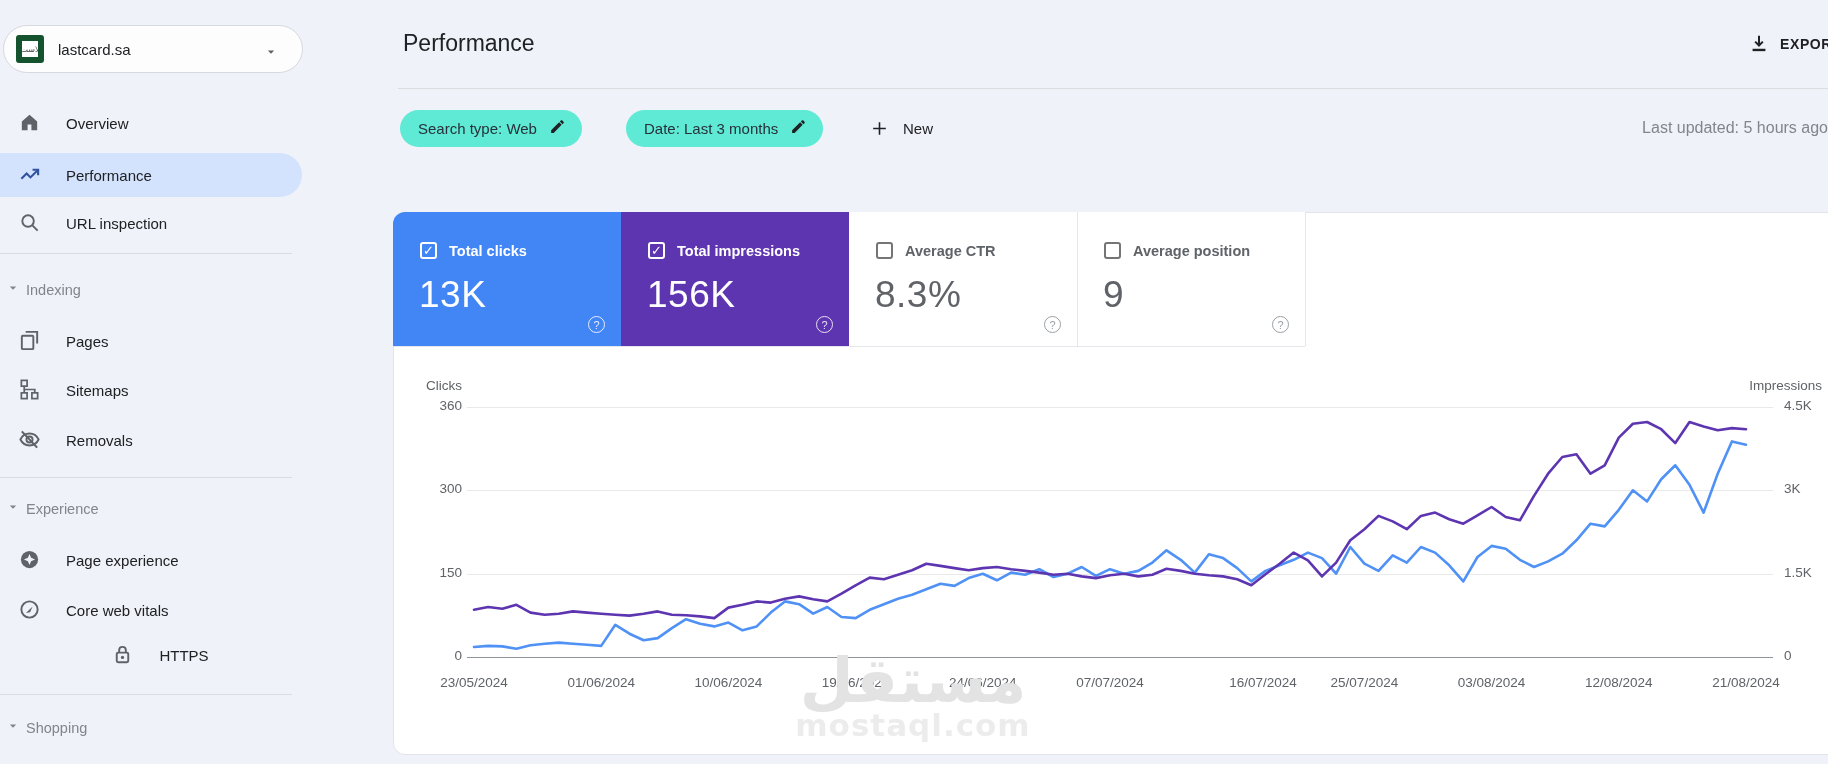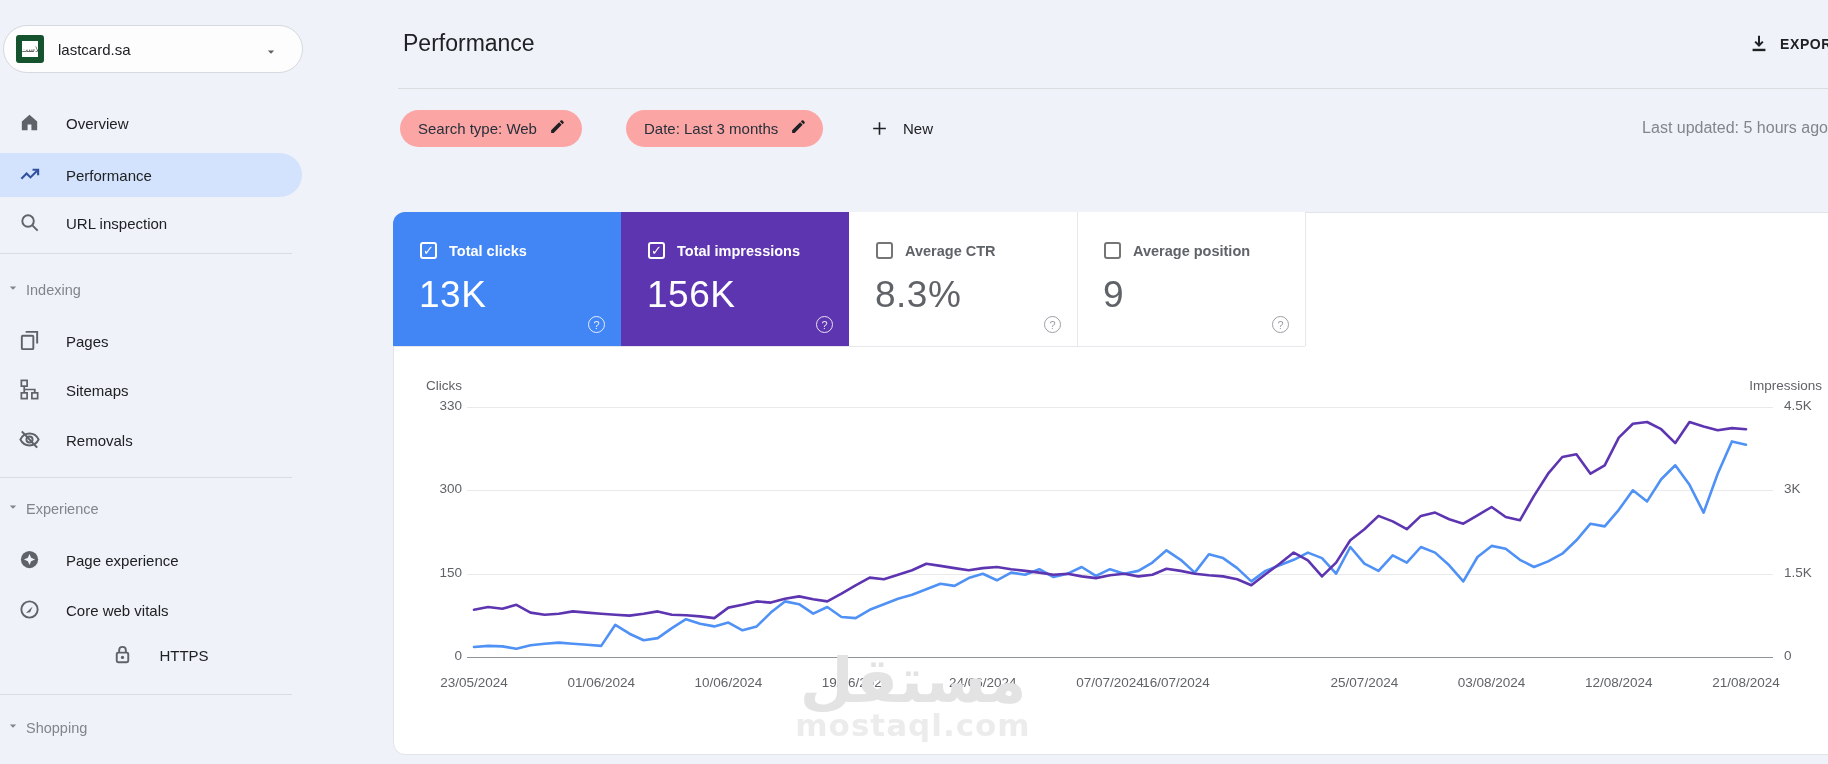--- a/index.html
+++ b/index.html
@@ -22,21 +22,21 @@
   .section-label { margin-left:6px; font-size:14.5px; color:#80868b; }
   .nav-divider { position:absolute; left:0; width:292px; height:1px; background:#dadce0; }
 
   
   #page-title { left:403px; top:30px; font-size:23px; color:#202124; }
   #export-btn { left:1748px; top:33px; display:flex; align-items:center; cursor:pointer; white-space:nowrap; }
   #export-label { margin-left:10px; font-size:14px; font-weight:bold; letter-spacing:0.6px; color:#202124; }
   #header-divider { left:398px; top:88px; width:1430px; height:1px; background:#dadce0; }
 
   
-  .chip { position:absolute; top:110px; height:37px; background:#fca5a5; border-radius:19px; display:flex; align-items:center; padding:0 16px 0 18px; cursor:pointer; }
+  .chip { position:absolute; top:110px; height:37px; background:#5eead4; border-radius:19px; display:flex; align-items:center; padding:0 16px 0 18px; cursor:pointer; }
   .chip-label { font-size:15px; color:#27303b; }
   .chip .pencil { margin-left:12px; }
   #new-btn { left:860px; top:110px; height:37px; display:flex; align-items:center; cursor:pointer; padding:0 10px; }
   #new-label { margin-left:14px; font-size:15px; color:#202124; }
   #last-updated { top:119px; right:0px; font-size:16px; color:#80868b; white-space:nowrap; }
 
   
   #main-card { left:393px; top:212px; width:1436px; height:543px; background:#fff; border:1px solid #e1e4ea; border-radius:12px 0 0 12px; }
   .metric-card { position:absolute; top:212px; height:134px; width:228px; cursor:pointer; }
   .metric-check-row { position:absolute; left:27px; top:30px; display:flex; align-items:center; }
@@ -246,31 +246,31 @@
     <div class="gridline axis0" style="top:657.0px"></div>
     <div class="tick-left" style="left:402px; top:648.0px">0</div>
     <div class="tick-right" style="top:648.0px">0</div>
     <div class="gridline " style="top:573.7px"></div>
     <div class="tick-left" style="left:402px; top:564.7px">150</div>
     <div class="tick-right" style="top:564.7px">1.5K</div>
     <div class="gridline " style="top:490.3px"></div>
     <div class="tick-left" style="left:402px; top:481.3px">300</div>
     <div class="tick-right" style="top:481.3px">3K</div>
     <div class="gridline " style="top:407.0px"></div>
-    <div class="tick-left" style="left:402px; top:398.0px">330</div>
+    <div class="tick-left" style="left:402px; top:398.0px">360</div>
     <div class="tick-right" style="top:398.0px">4.5K</div>
     <div class="axis-title" style="left:402px; top:378px; width:60px; text-align:right">Clicks</div>
     <div class="axis-title" style="left:1722px; top:378px; width:100px; text-align:right">Impressions</div>
     <div class="date-label" style="left:474.0px">23/05/2024</div>
     <div class="date-label" style="left:601.2px">01/06/2024</div>
     <div class="date-label" style="left:728.4px">10/06/2024</div>
     <div class="date-label" style="left:855.6px">19/06/2024</div>
     <div class="date-label" style="left:982.8px">24/06/2024</div>
     <div class="date-label" style="left:1110.0px">07/07/2024</div>
-    <div class="date-label" style="left:1176px">16/07/2024</div>
+    <div class="date-label" style="left:1263px">16/07/2024</div>
     <div class="date-label" style="left:1364.4px">25/07/2024</div>
     <div class="date-label" style="left:1491.6px">03/08/2024</div>
     <div class="date-label" style="left:1618.8px">12/08/2024</div>
     <div class="date-label" style="left:1746.0px">21/08/2024</div>
   </div>
 <svg id="chart-svg" class="abs" width="1828" height="764" viewBox="0 0 1828 764">
     <polyline points="474.0,647.0 488.1,645.9 502.3,646.4 516.4,648.7 530.5,645.3 544.7,643.7 558.8,642.6 572.9,643.7 587.1,644.8 601.2,645.9 615.3,624.8 629.5,633.7 643.6,640.3 657.7,638.1 671.9,628.1 686.0,619.2 700.1,623.7 714.3,626.4 728.4,622.6 742.5,630.3 756.7,626.4 770.8,612.6 784.9,601.4 799.1,604.2 813.2,613.7 827.3,607.0 841.5,617.0 855.6,618.1 869.7,609.8 883.9,604.2 898.0,598.7 912.1,594.8 926.3,589.2 940.4,583.7 954.5,585.9 968.7,578.1 982.8,573.7 996.9,580.3 1011.1,572.6 1025.2,574.8 1039.3,569.2 1053.5,577.0 1067.6,573.7 1081.7,567.0 1095.9,575.9 1110.0,569.2 1124.1,573.7 1138.3,570.9 1152.4,562.6 1166.5,550.3 1180.7,559.8 1194.8,572.6 1208.9,554.2 1223.1,558.1 1237.2,568.1 1251.3,581.4 1265.5,570.9 1279.6,565.3 1293.7,559.8 1307.9,552.6 1322.0,558.1 1336.1,573.7 1350.3,547.0 1364.4,563.7 1378.5,570.9 1392.7,555.3 1406.8,562.6 1420.9,547.0 1435.1,552.6 1449.2,565.3 1463.3,581.4 1477.5,557.0 1491.6,545.9 1505.7,548.7 1519.9,559.8 1534.0,567.0 1548.1,561.4 1562.3,553.7 1576.4,540.3 1590.5,523.7 1604.7,526.4 1618.8,509.8 1632.9,490.3 1647.1,501.4 1661.2,479.2 1675.3,465.3 1689.5,484.8 1703.6,512.6 1717.7,473.7 1731.9,441.4 1746.0,444.8" fill="none" stroke="#4f91f5" stroke-width="2.6" stroke-linejoin="round" stroke-linecap="round"></polyline>
     <polyline points="474.0,609.8 488.1,607.0 502.3,608.7 516.4,604.8 530.5,612.6 544.7,614.8 558.8,613.7 572.9,611.4 587.1,612.6 601.2,613.7 615.3,614.8 629.5,615.6 643.6,613.7 657.7,611.4 671.9,614.8 686.0,615.3 700.1,616.4 714.3,618.1 728.4,607.6 742.5,604.8 756.7,601.4 770.8,602.6 784.9,598.7 799.1,596.4 813.2,599.2 827.3,601.4 841.5,593.7 855.6,585.3 869.7,577.6 883.9,579.2 898.0,574.8 912.1,570.3 926.3,563.7 940.4,565.9 954.5,568.1 968.7,570.3 982.8,568.1 996.9,567.0 1011.1,569.2 1025.2,570.9 1039.3,572.6 1053.5,574.8 1067.6,573.7 1081.7,576.4 1095.9,578.1 1110.0,575.3 1124.1,573.7 1138.3,576.4 1152.4,574.8 1166.5,568.7 1180.7,570.9 1194.8,573.7 1208.9,575.3 1223.1,576.4 1237.2,579.2 1251.3,585.3 1265.5,574.2 1279.6,563.7 1293.7,552.6 1307.9,560.3 1322.0,576.4 1336.1,562.6 1350.3,540.3 1364.4,529.2 1378.5,515.9 1392.7,521.4 1406.8,529.2 1420.9,515.9 1435.1,512.6 1449.2,519.2 1463.3,523.7 1477.5,515.3 1491.6,507.0 1505.7,517.0 1519.9,520.3 1534.0,495.9 1548.1,473.7 1562.3,457.0 1576.4,454.2 1590.5,473.7 1604.7,465.3 1618.8,437.6 1632.9,423.7 1647.1,422.0 1661.2,429.2 1675.3,443.1 1689.5,422.0 1703.6,426.4 1717.7,430.3 1731.9,428.1 1746.0,429.2" fill="none" stroke="#5e35b1" stroke-width="2.6" stroke-linejoin="round" stroke-linecap="round"></polyline>
   </svg>
 

